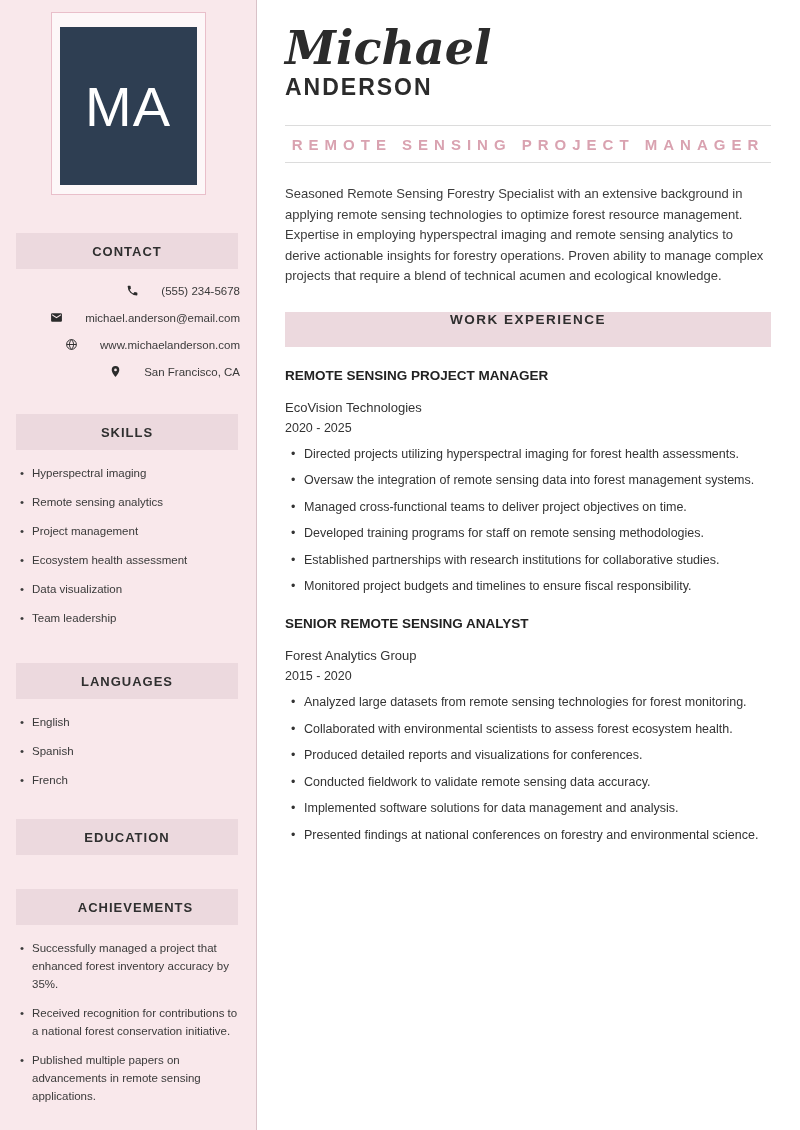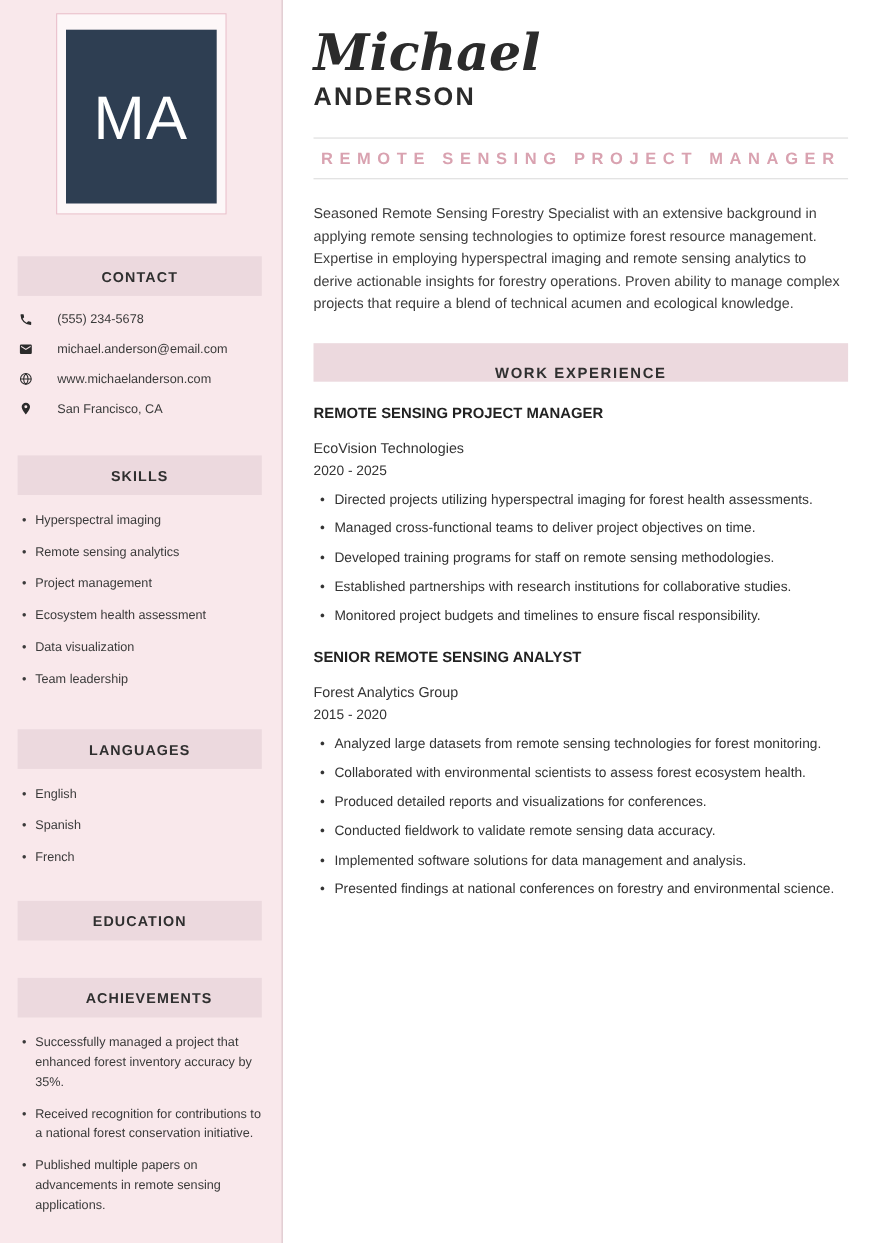--- a/index.html
+++ b/index.html
@@ -67,20 +67,21 @@
     list-style: none;
     padding: 15px 16px 0 17px;
   }
   .contact-list li {
     display: flex;
     align-items: center;
     gap: 22px;
     margin-bottom: 14px;
     font-size: 11.5px;
     color: #3a3a3a;
+    justify-content: flex-end;
   }
   .contact-list .icon { width: 13px; height: 13px; flex: 0 0 13px; display: inline-flex; }
 
   .dot-list {
     list-style: none;
     padding: 14px 14px 0 20px;
   }
   .dot-list li {
     position: relative;
     padding-left: 12px;
@@ -141,21 +142,21 @@
     margin-top: 21px;
     font-size: 13px;
     line-height: 20.5px;
     color: #3c3c3c;
   }
   .section-band {
     margin-top: 25px;
     height: 35px;
     background: #ecd9de;
     display: flex;
-    align-items: flex-end;
+    align-items: flex-start;
     justify-content: center;
     font-weight: bold;
     font-size: 13.5px;
     letter-spacing: 1.5px;
     color: #2f2f2f;
   }
   .job { margin-top: 21px; }
   .job-title {
     font-size: 13.5px;
     font-weight: bold;
@@ -291,20 +292,21 @@
     <div class="section-band">
       <span>WORK EXPERIENCE</span>
     </div>
 
     <section class="job">
       <div class="job-title">REMOTE SENSING PROJECT MANAGER</div>
       <div class="job-company">EcoVision Technologies</div>
       <div class="job-dates">2020 - 2025</div>
       <ul class="job-bullets">
         <li>Directed projects utilizing hyperspectral imaging for forest health assessments.</li>
+        <li>Oversaw the integration of remote sensing data into forest management systems.</li>
         <li>Managed cross-functional teams to deliver project objectives on time.</li>
         <li>Developed training programs for staff on remote sensing methodologies.</li>
         <li>Established partnerships with research institutions for collaborative studies.</li>
         <li>Monitored project budgets and timelines to ensure fiscal responsibility.</li>
       </ul>
     </section>
 
     <section class="job">
       <div class="job-title">SENIOR REMOTE SENSING ANALYST</div>
       <div class="job-company">Forest Analytics Group</div>

